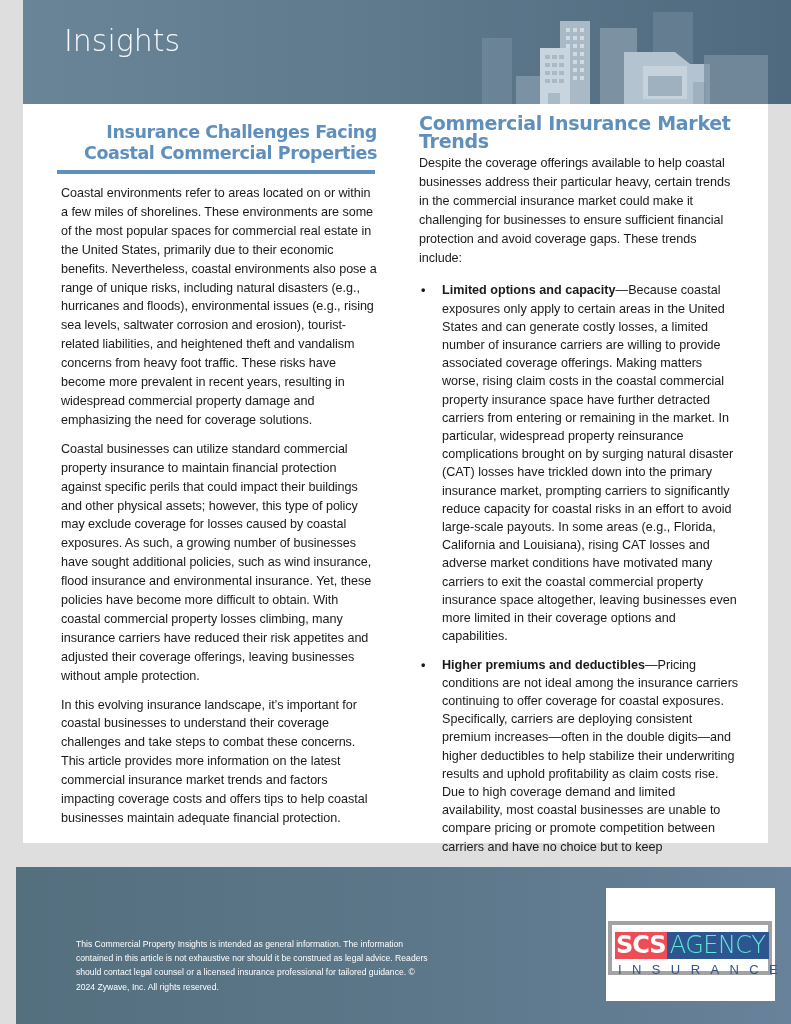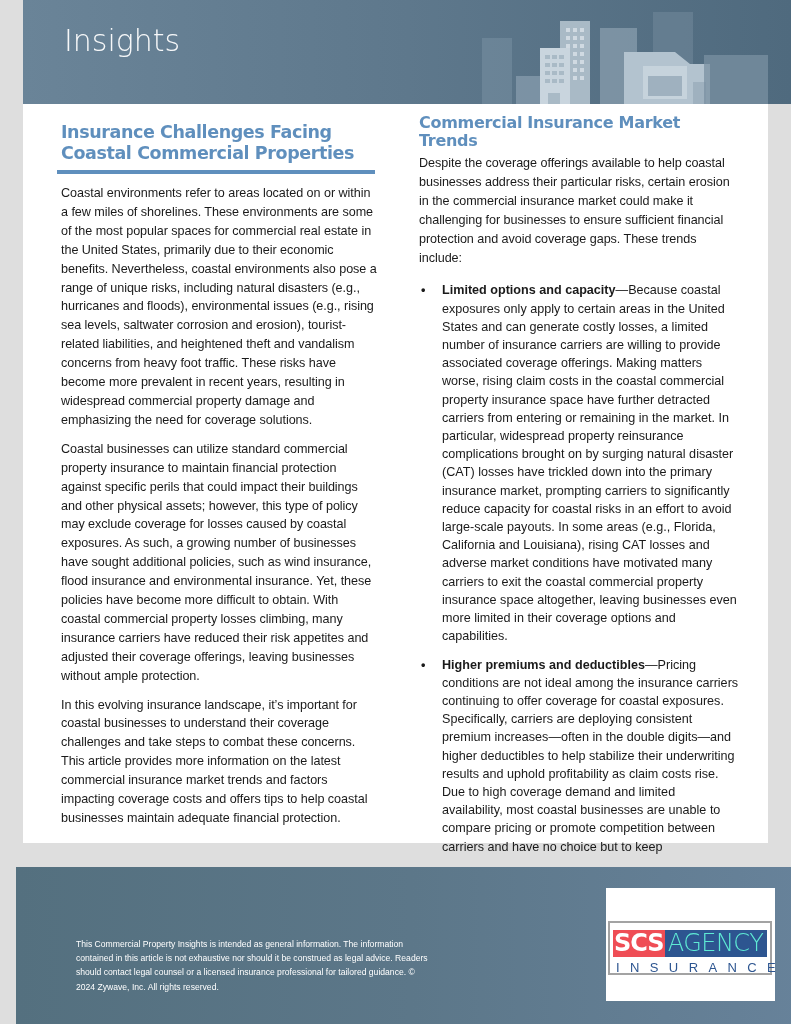--- a/index.html
+++ b/index.html
@@ -69,32 +69,33 @@
     .col-left { left: 61px; width: 316px; top: 122px; }
     .col-right { left: 419px; width: 320px; top: 114px; }
     h1.section-title {
       margin: 0;
       font-family: "DejaVu Sans", sans-serif;
       font-weight: bold;
       font-size: 17.5px;
       line-height: 21px;
       color: #5f8fbd;
       letter-spacing: -0.4px;
+      text-align: right;
     }
     .title-rule {
       height: 4px;
       background: #5f8fbd;
       margin: 6px 0 10px -4px;
       width: 318px;
     }
     h2.section-title {
       margin: 0 0 4px 0;
       font-family: "DejaVu Sans", sans-serif;
       font-weight: bold;
-      font-size: 16px;
+      font-size: 19px;
       line-height: 18px;
       color: #5f8fbd;
       letter-spacing: -0.3px;
     }
     p.body {
       margin: 0 0 10px 0;
       font-size: 12.6px;
       line-height: 18.9px;
       letter-spacing: -0.05px;
     }
@@ -141,21 +142,21 @@
       width: 169px;
       height: 113px;
       background: #ffffff;
     }
     .logo-inner {
       position: absolute;
       left: 2px;
       top: 33px;
       width: 164px;
       height: 54px;
-      border: 2px solid #a3a3a3;
+      border: 4px solid #a3a3a3;
       box-sizing: border-box;
     }
     .logo-row {
       position: absolute;
       left: 3px;
       top: 7px;
       height: 27px;
       display: flex;
     }
     .logo-scs {
@@ -250,21 +251,21 @@
 <div class="col col-left">
   <h1 class="section-title">Insurance Challenges Facing Coastal Commercial Properties</h1>
   <div class="title-rule"></div>
   <p class="body">Coastal environments refer to areas located on or within a few miles of shorelines. These environments are some of the most popular spaces for commercial real estate in the United States, primarily due to their economic benefits. Nevertheless, coastal environments also pose a range of unique risks, including natural disasters (e.g., hurricanes and floods), environmental issues (e.g., rising sea levels, saltwater corrosion and erosion), tourist-related liabilities, and heightened theft and vandalism concerns from heavy foot traffic. These risks have become more prevalent in recent years, resulting in widespread commercial property damage and emphasizing the need for coverage solutions.</p>
   <p class="body">Coastal businesses can utilize standard commercial property insurance to maintain financial protection against specific perils that could impact their buildings and other physical assets; however, this type of policy may exclude coverage for losses caused by coastal exposures. As such, a growing number of businesses have sought additional policies, such as wind insurance, flood insurance and environmental insurance. Yet, these policies have become more difficult to obtain. With coastal commercial property losses climbing, many insurance carriers have reduced their risk appetites and adjusted their coverage offerings, leaving businesses without ample protection.</p>
   <p class="body">In this evolving insurance landscape, it’s important for coastal businesses to understand their coverage challenges and take steps to combat these concerns. This article provides more information on the latest commercial insurance market trends and factors impacting coverage costs and offers tips to help coastal businesses maintain adequate financial protection.</p>
 </div>
 
 <div class="col col-right">
   <h2 class="section-title">Commercial Insurance Market Trends</h2>
-  <p class="body">Despite the coverage offerings available to help coastal businesses address their particular risks, certain erosion in the commercial insurance market could make it challenging for businesses to ensure sufficient financial protection and avoid coverage gaps. These trends include:</p>
+  <p class="body">Despite the coverage offerings available to help coastal businesses address their particular heavy, certain trends in the commercial insurance market could make it challenging for businesses to ensure sufficient financial protection and avoid coverage gaps. These trends include:</p>
   <ul class="bullets">
     <li>
       <span class="dot">•</span>
       <b>Limited options and capacity</b><span>—Because coastal exposures only apply to certain areas in the United States and can generate costly losses, a limited number of insurance carriers are willing to provide associated coverage offerings. Making matters worse, rising claim costs in the coastal commercial property insurance space have further detracted carriers from entering or remaining in the market. In particular, widespread property reinsurance complications brought on by surging natural disaster (CAT) losses have trickled down into the primary insurance market, prompting carriers to significantly reduce capacity for coastal risks in an effort to avoid large-scale payouts. In some areas (e.g., Florida, California and Louisiana), rising CAT losses and adverse market conditions have motivated many carriers to exit the coastal commercial property insurance space altogether, leaving businesses even more limited in their coverage options and capabilities.</span>
     </li>
     <li>
       <span class="dot">•</span>
       <b>Higher premiums and deductibles</b><span>—Pricing conditions are not ideal among the insurance carriers continuing to offer coverage for coastal exposures. Specifically, carriers are deploying consistent premium increases—often in the double digits—and higher deductibles to help stabilize their underwriting results and uphold profitability as claim costs rise. Due to high coverage demand and limited availability, most coastal businesses are unable to compare pricing or promote competition between carriers and have no choice but to keep</span>
     </li>
   </ul>

